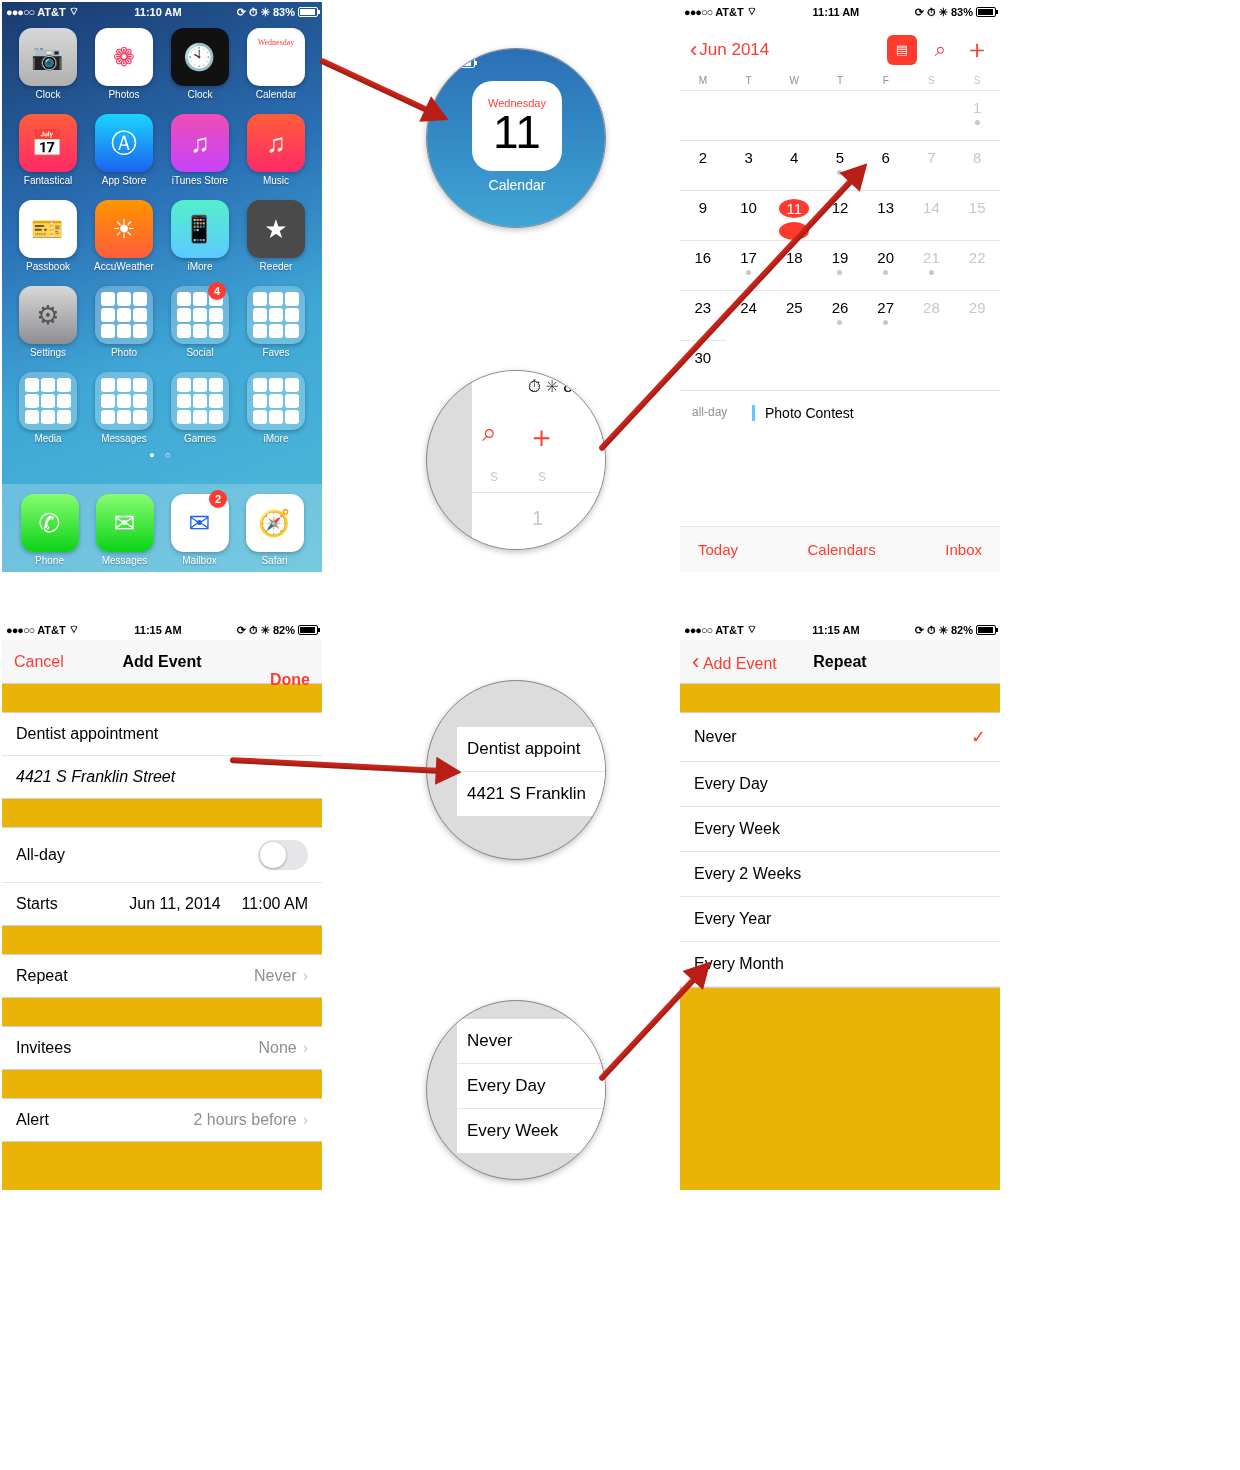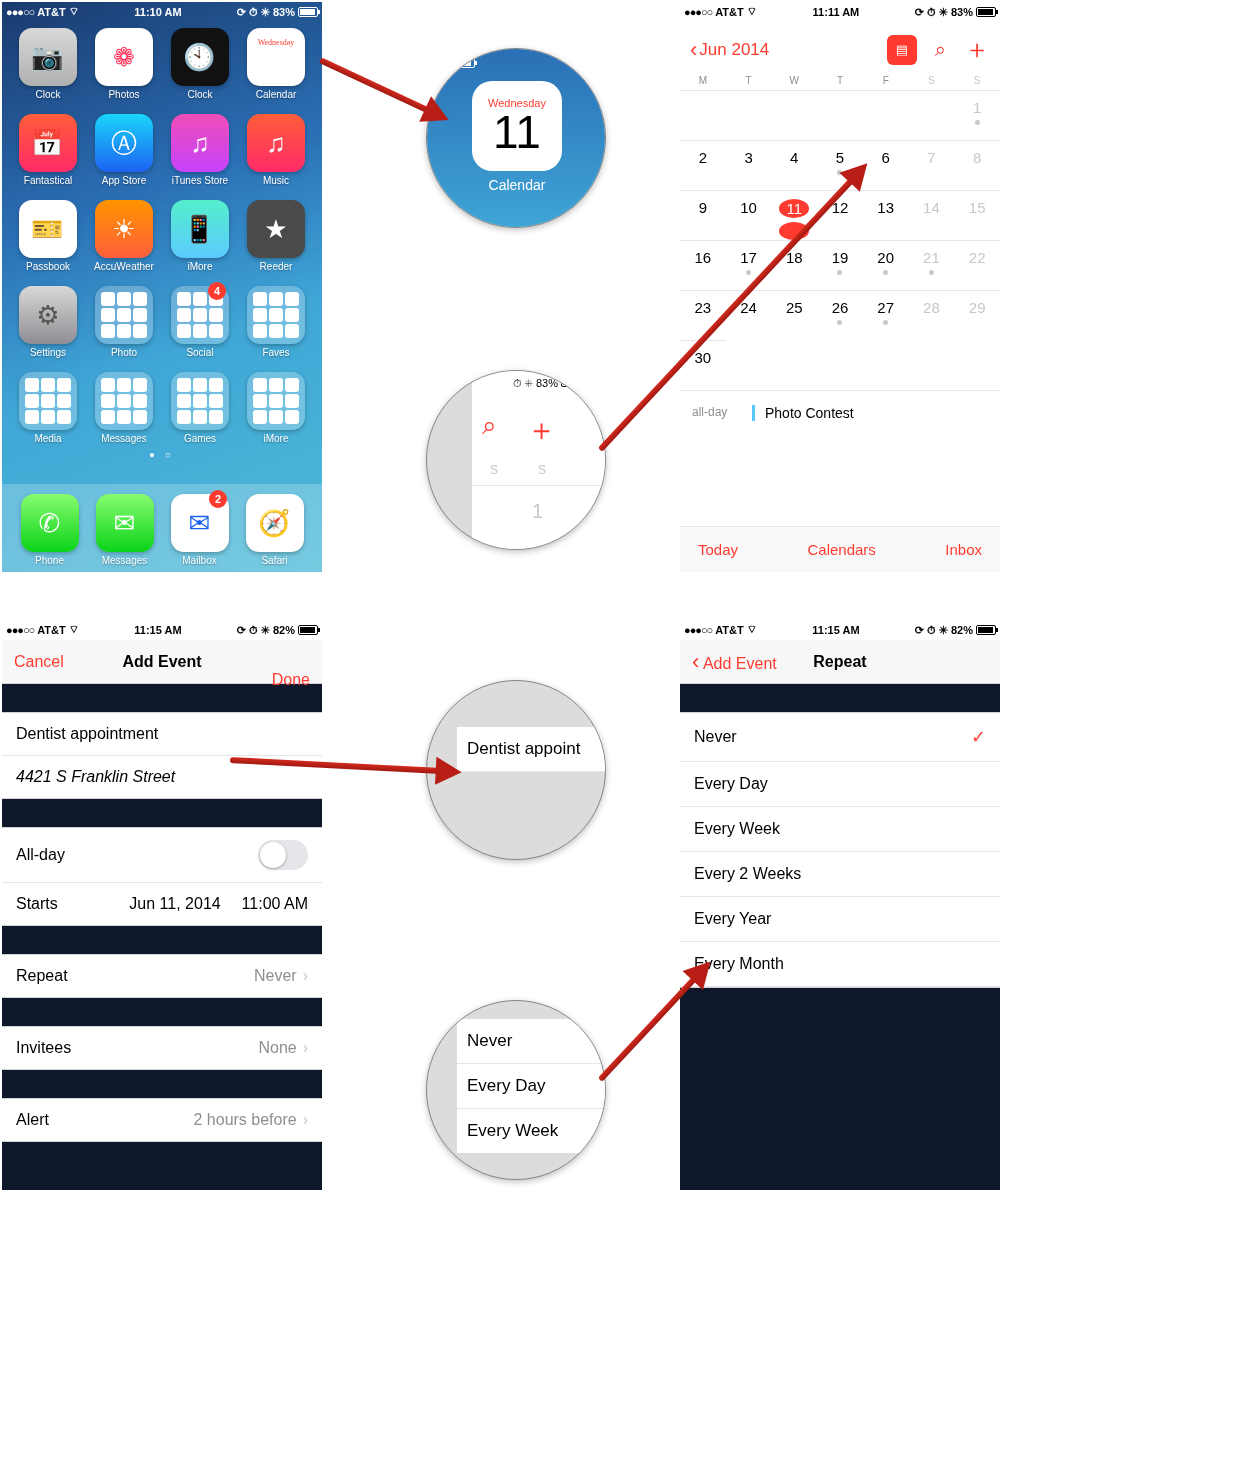--- a/index.html
+++ b/index.html
@@ -94,21 +94,21 @@
   .nav-bar .title { position:absolute; left:0; right:0; text-align:center; font-size:16px; font-weight:600; pointer-events:none;}
   .nav-btn { color:#ff3b30; font-size:16px; z-index:1;}
   .form-section { background:#fff; border-top:1px solid #d1d1d6; border-bottom:1px solid #d1d1d6; margin-top:28px;}
   .form-row { display:flex; align-items:center; justify-content:space-between; padding:12px 14px; font-size:16px; border-top:1px solid #e5e5ea;}
   .form-row:first-child { border-top:none; }
   .form-value { color:#8e8e93; display:flex; align-items:center; gap:6px;}
   .chev { color:#c7c7cc; font-size:16px;}
   .input-row { padding:12px 14px; font-size:16px; border-bottom:1px solid #e5e5ea;}
   .switch { width:50px; height:30px; background:#e5e5ea; border-radius:15px; position:relative;}
   .switch::after { content:''; position:absolute; left:2px; top:2px; width:26px; height:26px; background:#fff; border-radius:50%; box-shadow:0 1px 3px rgba(0,0,0,.3);}
-  .screen-body { background:#0f172a; position:absolute; top:64px; bottom:0; left:0; right:0; overflow:hidden;}
+  .screen-body { background:#eab308; position:absolute; top:64px; bottom:0; left:0; right:0; overflow:hidden;}
   .list { background:#fff; }
   .list-row { display:flex; justify-content:space-between; align-items:center; padding:13px 14px; font-size:16px; border-bottom:1px solid #e5e5ea;}
   .check { color:#ff3b30; font-size:18px;}
 
   
   .callout {
     position:absolute;
     border-radius:50%;
     border:1px solid #888;
     background:#dcdcdc;
@@ -356,21 +356,21 @@
         <span style="color:#ff3b30;font-size:11px;">Wednesday</span>
         <span style="color:#000;font-size:46px;font-weight:200;line-height:1;">11</span>
       </div>
     </div>
     <div style="text-align:center;font-size:14px;margin-top:6px;">Calendar</div>
   </div>
 </div>
 
 <div class="callout" style="left:426px; top:370px; width:180px; height:180px;">
   <div class="callout-inner" style="left:45px; top:0; width:160px; background:#fff; height:180px;">
-    <div style="padding:6px 10px 0 0; font-size:11px; text-align:center; color:#000;">⏱ ✳ <span>83%</span> <span class="battery" style="display:inline-block;"><span class="battery-fill" style="width:83%"></span></span></div>
+    <div style="padding:6px 10px 0 0; font-size:17px; text-align:right; color:#000;">⏱ ✳ <span>83%</span> <span class="battery" style="display:inline-block;"><span class="battery-fill" style="width:83%"></span></span></div>
     <div style="display:flex; gap:30px; padding:20px 0 12px 10px;">
       <span class="red-icon" style="font-size:26px;">⌕</span>
       <span class="red-icon" style="font-size:30px;font-weight:200;">＋</span>
     </div>
     <div style="display:flex; gap:40px; padding-left:18px; color:#c7c7cc; font-size:12px;">
       <span>S</span>
         <span>S</span>
     </div>
     <div style="border-top:1px solid #e5e5ea; margin-top:8px; padding:14px 0 0 60px; font-size:20px; color:#c7c7cc;">1</div>
   </div>
@@ -557,21 +557,21 @@
         <span>⟳ ⏱ ✳</span>
         <span>82%</span>
         <span class="battery">
           <span class="battery-fill" style="width:82%"></span>
         </span>
       </div>
   </div>
   <div class="nav-bar">
     <span class="nav-btn">Cancel</span>
     <span class="title">Add Event</span>
-    <span class="nav-btn" style="font-weight:400;margin-top:36px;">Done</span>
+    <span class="nav-btn" style="font-weight:700;margin-top:36px;">Done</span>
   </div>
   <div class="screen-body">
     <div class="form-section" style="margin-top:28px;">
       <div class="input-row">Dentist appointment</div>
       <div class="input-row" style="border-bottom:none;font-style:italic;">4421 S Franklin Street</div>
     </div>
     <div class="form-section">
       <div class="form-row">
         <span>All-day</span>
         <span class="switch"></span>
@@ -607,20 +607,21 @@
             <span class="chev">›</span>
           </span>
       </div>
     </div>
   </div>
 </div>
 
 <div class="callout" style="left:426px; top:680px; width:180px; height:180px;">
   <div class="callout-inner" style="left:30px; top:46px; width:170px; background:#fff;">
     <div style="padding:12px 10px; font-size:17px; border-bottom:1px solid #e5e5ea;">Dentist appoint</div>
+    <div style="padding:12px 10px; font-size:17px;">4421 S Franklin</div>
   </div>
 </div>
 
 <div class="callout" style="left:426px; top:1000px; width:180px; height:180px;">
   <div class="callout-inner" style="left:30px; top:18px; width:170px; background:#fff;">
     <div style="padding:12px 10px; font-size:17px; border-bottom:1px solid #e5e5ea;">Never</div>
     <div style="padding:12px 10px; font-size:17px; border-bottom:1px solid #e5e5ea;">Every Day</div>
     <div style="padding:12px 10px; font-size:17px;">Every Week</div>
   </div>
 </div>

